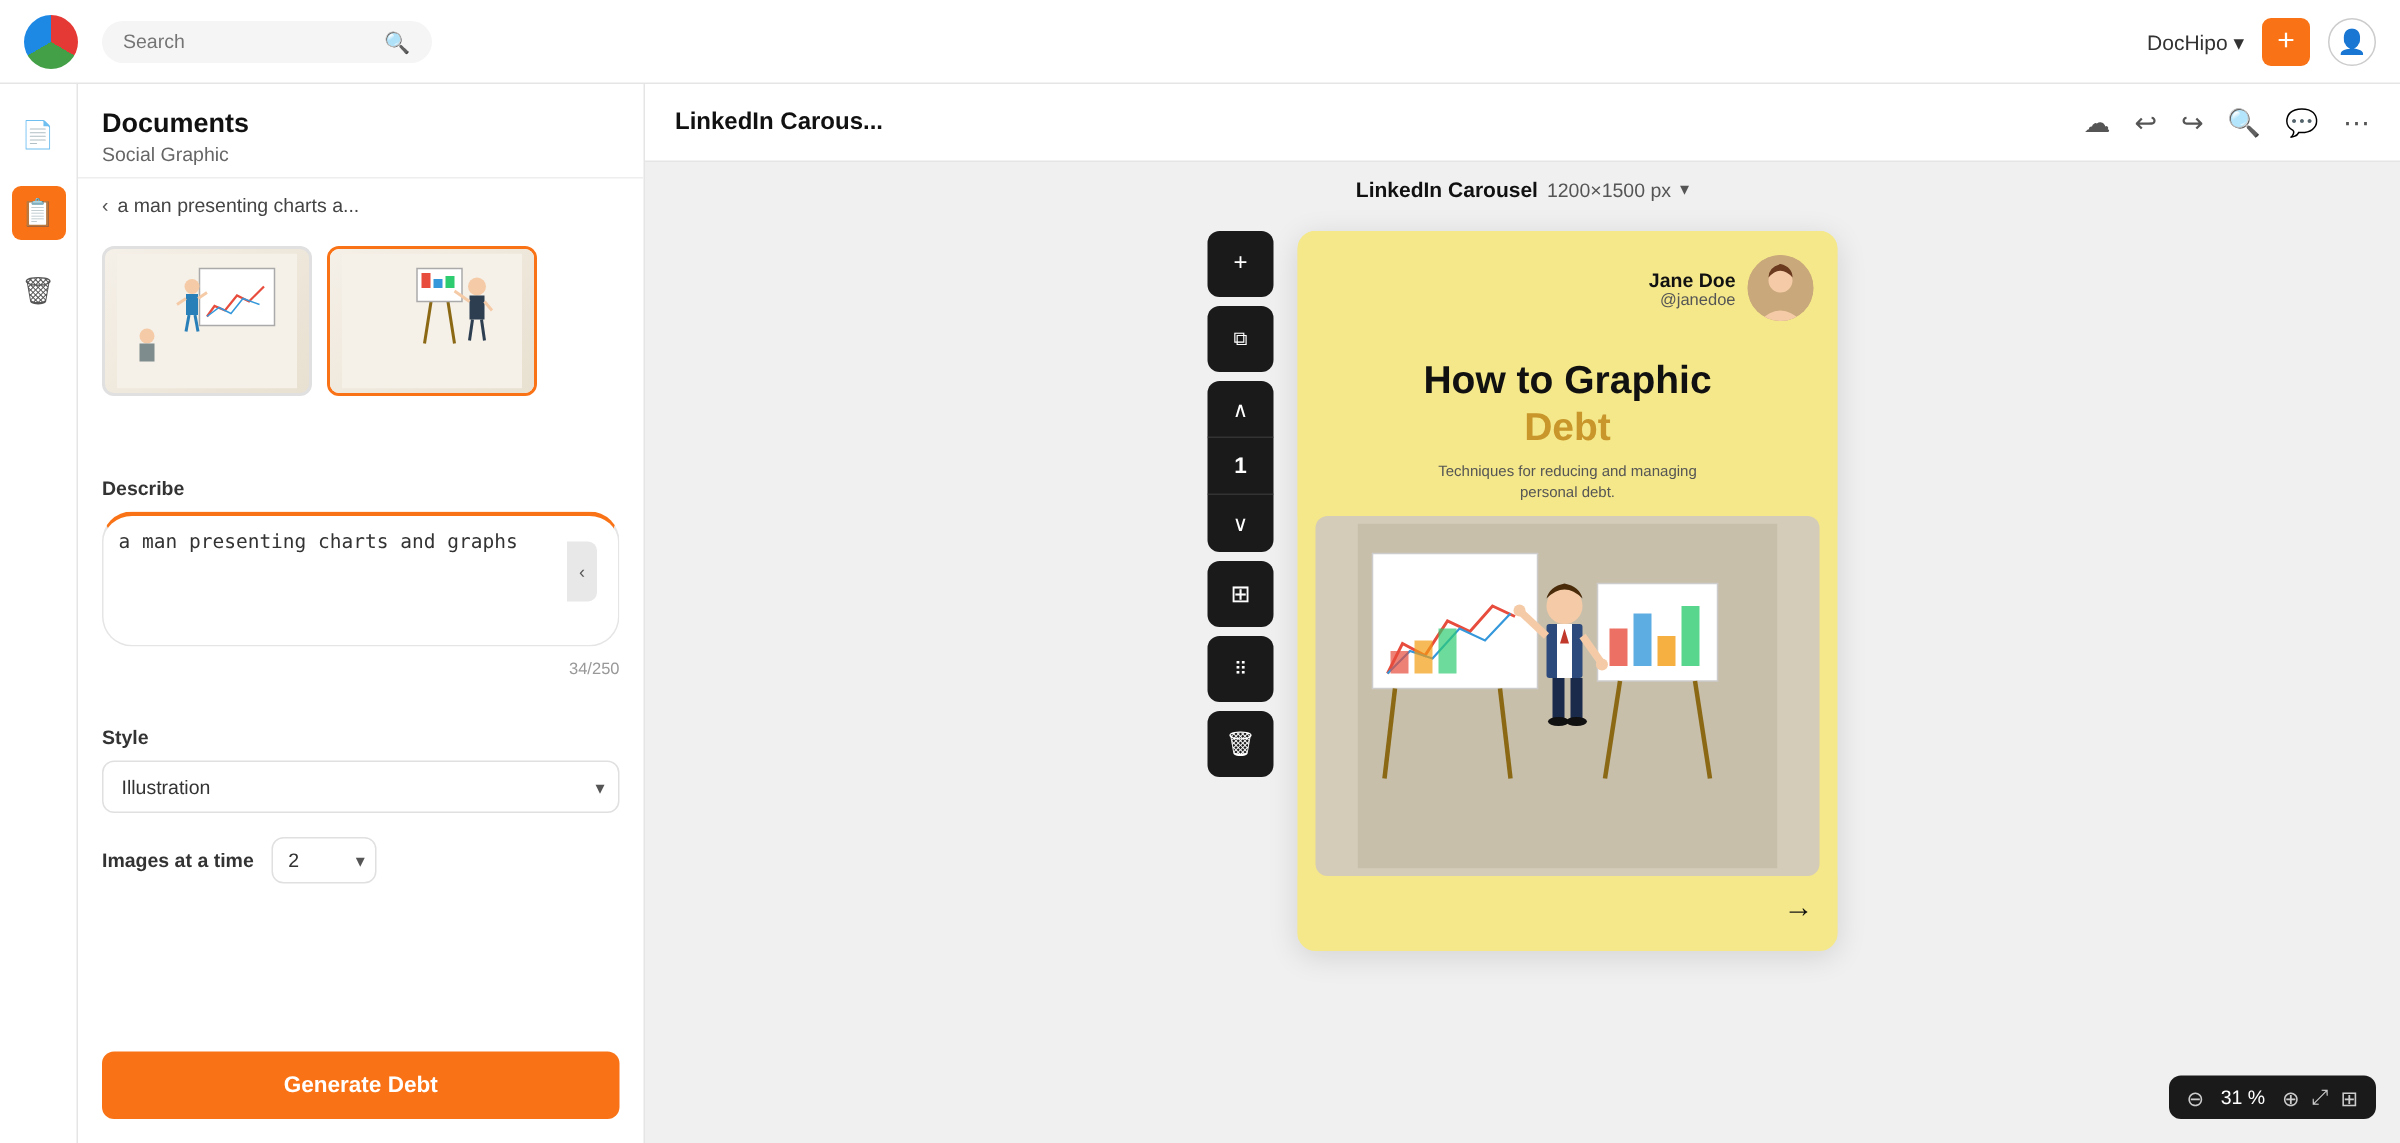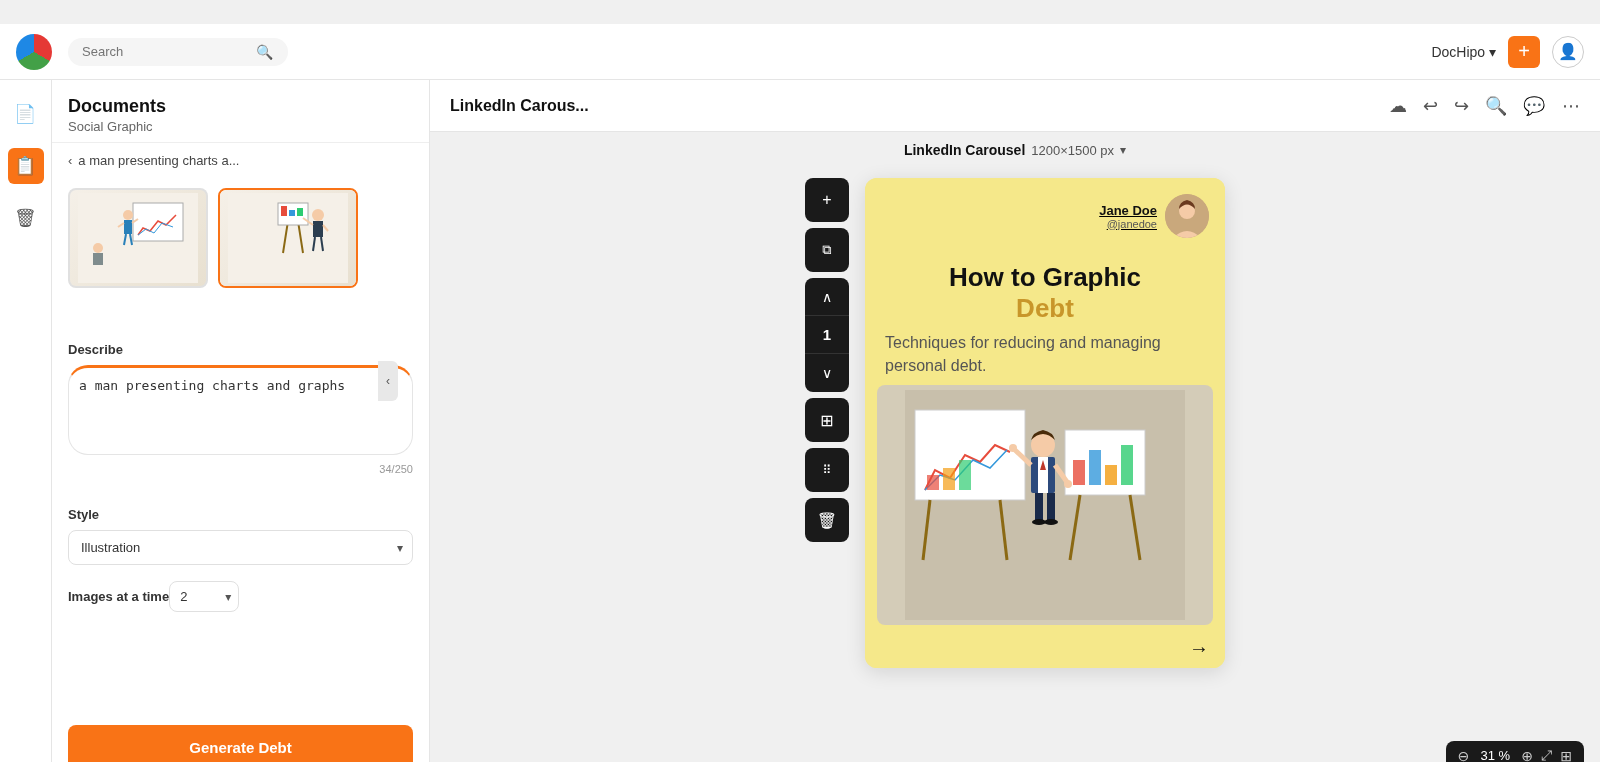--- a/index.html
+++ b/index.html
@@ -8,21 +8,20 @@
     
     .topbar {
       height: 56px;
       background: #fff;
       display: flex;
       align-items: center;
       padding: 0 16px;
       border-bottom: 1px solid #e5e5e5;
       position: relative;
       z-index: 10;
-      margin-top: 24px;
     }
     .logo {
       width: 36px; height: 36px;
       border-radius: 50%;
       background: conic-gradient(#e53935 0deg 120deg, #43a047 120deg 240deg, #1e88e5 240deg 360deg);
       margin-right: 16px;
       flex-shrink: 0;
     }
     .search-bar {
       display: flex;
@@ -218,20 +217,21 @@
       transform: translateY(-50%);
       pointer-events: none;
       color: #555;
       font-size: 12px;
     }
 
     .images-at-time-row {
       display: flex;
       align-items: center;
       margin-top: 16px;
+      gap: 12px;
     }
     .images-label {
       font-size: 13px;
       font-weight: 600;
       color: #333;
     }
     .num-select-wrapper {
       position: relative;
       width: 70px;
     }
@@ -364,21 +364,20 @@
       padding: 0;
       overflow: hidden;
       box-shadow: 0 4px 20px rgba(0,0,0,0.12);
       position: relative;
       min-height: 480px;
     }
 
     .card-top {
       background: #f5e88a;
       padding: 16px 16px 8px;
-      text-decoration: underline;
     }
     .card-profile {
       display: flex;
       align-items: center;
       gap: 8px;
       justify-content: flex-end;
     }
     .profile-info { text-align: right; }
     .profile-name { font-size: 13px; font-weight: 700; color: #111; }
     .profile-handle { font-size: 11px; color: #555; }
@@ -400,22 +399,23 @@
       color: #111;
       line-height: 1.2;
     }
     .card-title-line2 {
       font-size: 26px;
       font-weight: 900;
       color: #c8962a;
       line-height: 1.2;
     }
     .card-subtitle {
-      font-size: 16px;
-      color: #555;
+      font-size: 10px;
+      color: #555;
+      text-align: center;
       margin-top: 8px;
       line-height: 1.4;
     }
 
     .card-image-area {
       background: #d4ccb8;
       margin: 0 12px 0;
       border-radius: 8px;
       height: 240px;
       display: flex; align-items: center; justify-content: center;

